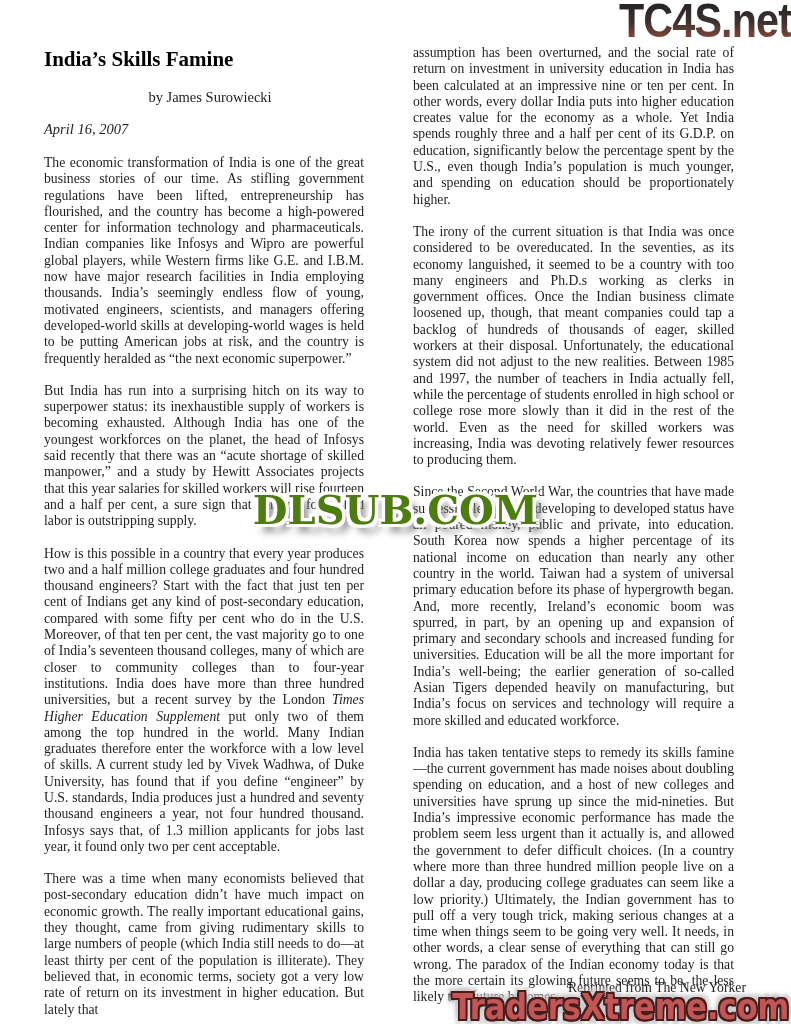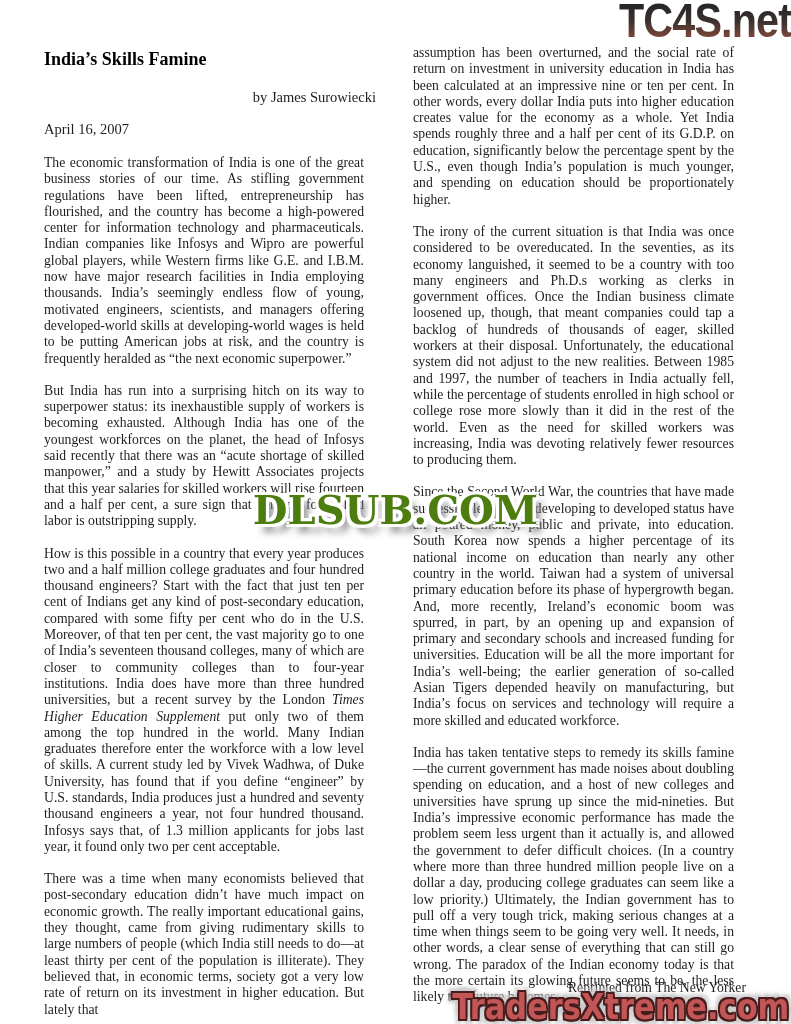--- a/index.html
+++ b/index.html
@@ -18,27 +18,27 @@
     position: absolute;
     font-size: 13.7px;
     line-height: 16.3px;
     text-align: justify;
   }
   .col-left  { left: 44px;  top: 48px; width: 332px; }
   .col-right { left: 413px; top: 45px; width: 333px; }
   .col p { margin: 0 12px 16px 0; }
 
   h1.title {
-    font-size: 18px; line-height: 22px;
+    font-size: 21px; line-height: 22px;
     margin: 0 0 19px 0;
     font-weight: bold; color: #000;
     text-align: left;
   }
-  p.byline { font-size: 14.5px; line-height: 17px; margin: 0 0 15px 0; text-align: right; }
-  p.date   { font-size: 14.5px; line-height: 17px; margin: 0 0 17px 0; text-align: left; }
+  p.byline { font-size: 14.5px; line-height: 17px; margin: 0 0 15px 0; text-align: center; }
+  p.date   { font-size: 14.5px; line-height: 17px; margin: 0 0 17px 0; font-style: italic; text-align: left; }
 
   .reprint {
     position: absolute;
     top: 980px; right: 45px;
     font-size: 13.7px; line-height: 16.3px;
     color: #1d1d1d;
   }
 
   
   .wm { position: absolute; white-space: nowrap; z-index: 5; pointer-events: none; }

